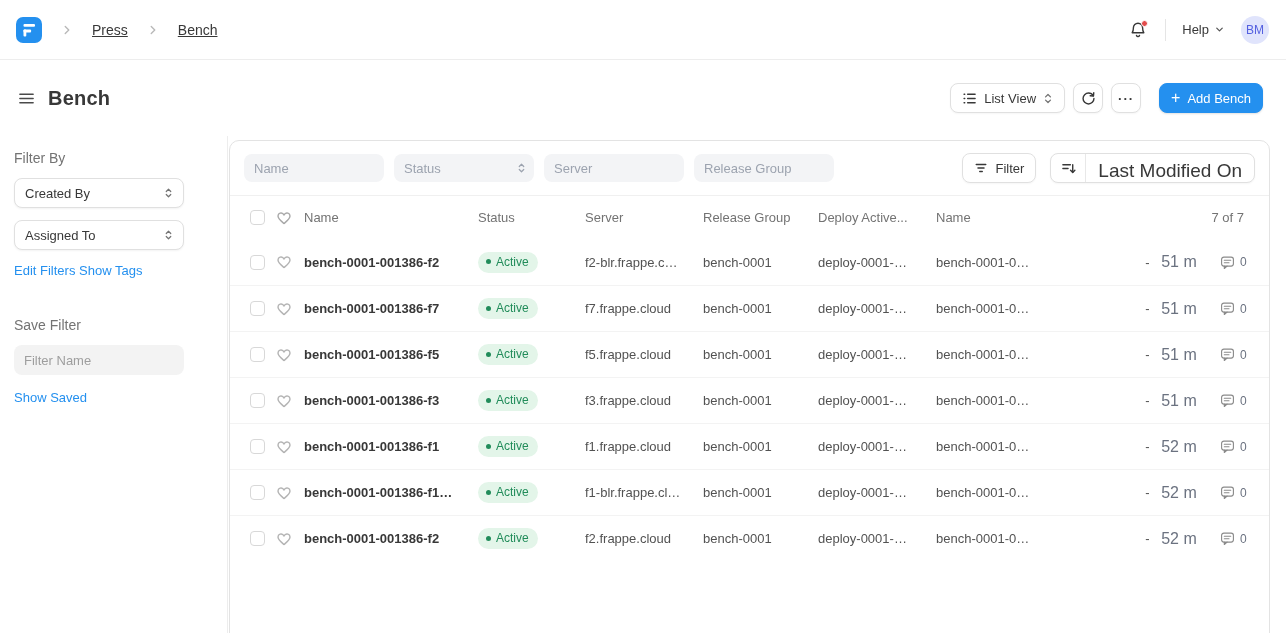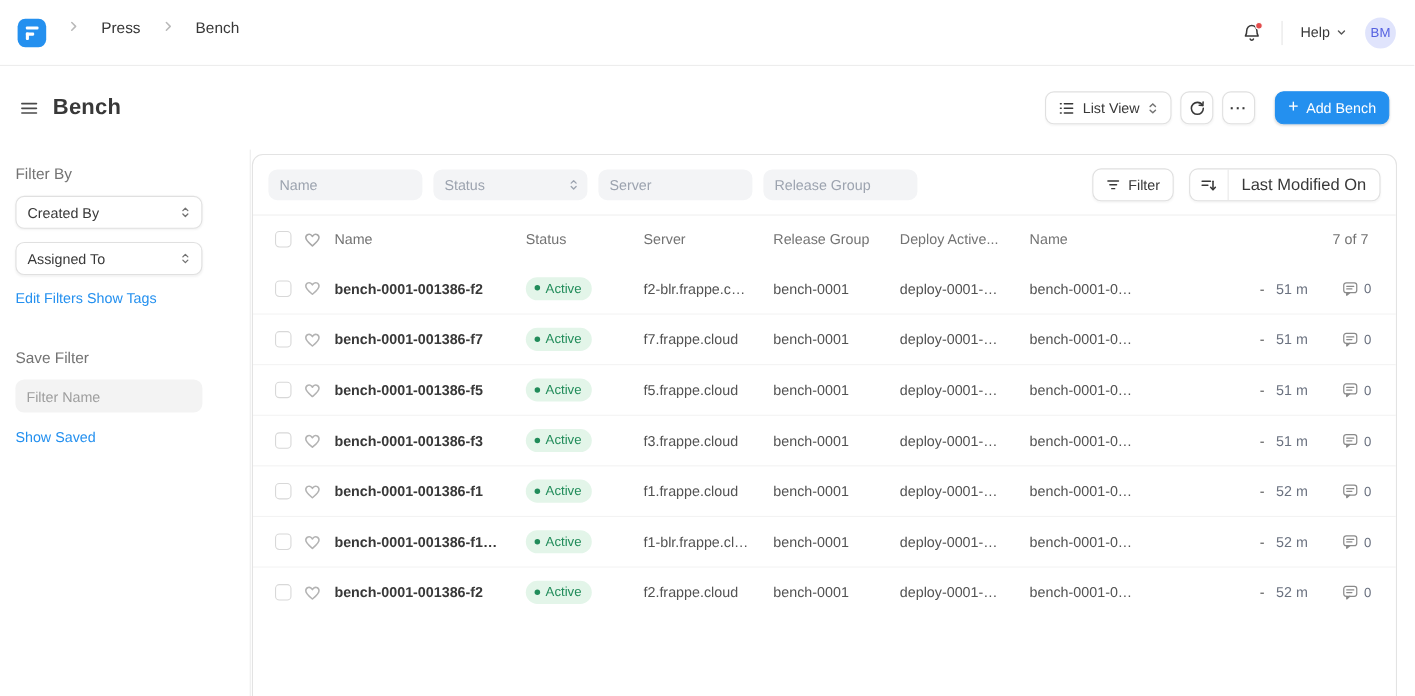--- a/index.html
+++ b/index.html
@@ -2,21 +2,21 @@
 <html><head>
 <meta charset="utf-8">
 <style>
   * { box-sizing: border-box; margin: 0; padding: 0; }
   html,body { width:1286px; height:633px; overflow:hidden; background:#fff;
     font-family:"Liberation Sans", sans-serif; font-size:13px; color:#383838; }
 
   
   .topbar { height:60px; display:flex; align-items:center; padding:0 17px 0 16px;
     border-bottom:1px solid #ededed; background:#fff; }
-  .tb-left { display:flex; gap:18px; }
+  .tb-left { display:flex; align-items:center; gap:18px;text-decoration:underline; }
   .logo { width:26px; height:26px; border-radius:7px; background:#2490ef; position:relative; flex:0 0 auto; }
   .logo svg { position:absolute; inset:0; }
   .crumb { font-size:14px; color:#383838; cursor:default; }
   .chev { display:inline-flex; }
   .tb-right { margin-left:auto; display:flex; align-items:center; }
   .searchbar { width:300px; height:36px; background:#f3f3f3; border-radius:8px;
     display:flex; align-items:center; gap:9px; padding:0 12px; }
   .searchbar input { border:none; outline:none; background:transparent; flex:1;
     font-family:inherit; font-size:13px; color:#383838; }
   .searchbar input::placeholder { color:#7c7c7c; }
@@ -66,38 +66,38 @@
     padding:0 10px; font-family:inherit; font-size:13px; color:#383838; outline:none; }
   .f-input::placeholder { color:#9ca3af; }
   .f-select { width:140px; height:28px; background:#f3f4f6; border-radius:8px; padding:0 8px 0 10px;
     display:flex; align-items:center; justify-content:space-between; color:#9ca3af; cursor:pointer; }
   .f-value { color:#383838; white-space:nowrap; overflow:hidden; }
   .fb-right { margin-left:auto; display:flex; align-items:center; gap:14px; }
   .sort-combo { height:30px; border:1px solid #e0e0e0; border-radius:8px; background:#fff;
     display:flex; align-items:stretch; box-shadow:0 1px 2px rgba(0,0,0,.04); }
   .sort-seg-icon { width:35px; display:flex; align-items:center; justify-content:center;
     border-right:1px solid #e8e8e8; cursor:pointer; }
-  .sort-seg-label { display:flex; align-items:center; padding:0 12px; font-size:15px; cursor:pointer; }
+  .sort-seg-label { display:flex; align-items:flex-end; padding:0 12px; font-size:19px; cursor:pointer; }
 
   
   .tgrid { display:grid; grid-template-columns:26px 28px 174px 107px 118px 115px 118px 199px 25px 50px 40px;
     align-items:center; padding:0 18px 0 20px; }
   .thead { height:44px; color:#737373; border-top:1px solid #f0f0f0; }
   .trow { height:46px; border-top:1px solid #f3f3f3; color:#525252; cursor:pointer; }
   .trow:first-of-type { border-top:none; }
   .checkbox { width:15px; height:15px; border:1.5px solid #d8d8d8; border-radius:4px; background:#fff; cursor:pointer; }
   .heart { display:flex; cursor:pointer; }
   .cell { white-space:nowrap; overflow:hidden; }
   .cell-name { font-weight:600; color:#383838; padding-right:8px; }
   .count { grid-column:9 / 12; justify-self:end; padding-right:6px; color:#737373; }
   .badge { display:inline-flex; align-items:center; gap:5px; background:#e3f5e9; color:#218c5a;
     border-radius:999px; padding:3px 9px 4px 8px; font-size:12px; }
   .badge-dot { width:5px; height:5px; border-radius:50%; background:#218c5a; }
   .cell-dash { text-align:center; }
-  .cell-time { font-size:13px; color:#6b7280; text-align:left; padding-right:12px; }
+  .cell-time { font-size:16px; color:#6b7280; text-align:center; padding-right:12px; }
   .cell-comments { display:flex; align-items:center; gap:5px; font-size:12px; color:#6b7280; padding-left:10px; }
 </style>
 </head>
 <body>
 
 <header class="topbar">
   <div class="tb-left">
     <div class="logo">
       <svg viewBox="0 0 26 26">
           <g fill="#fff">

